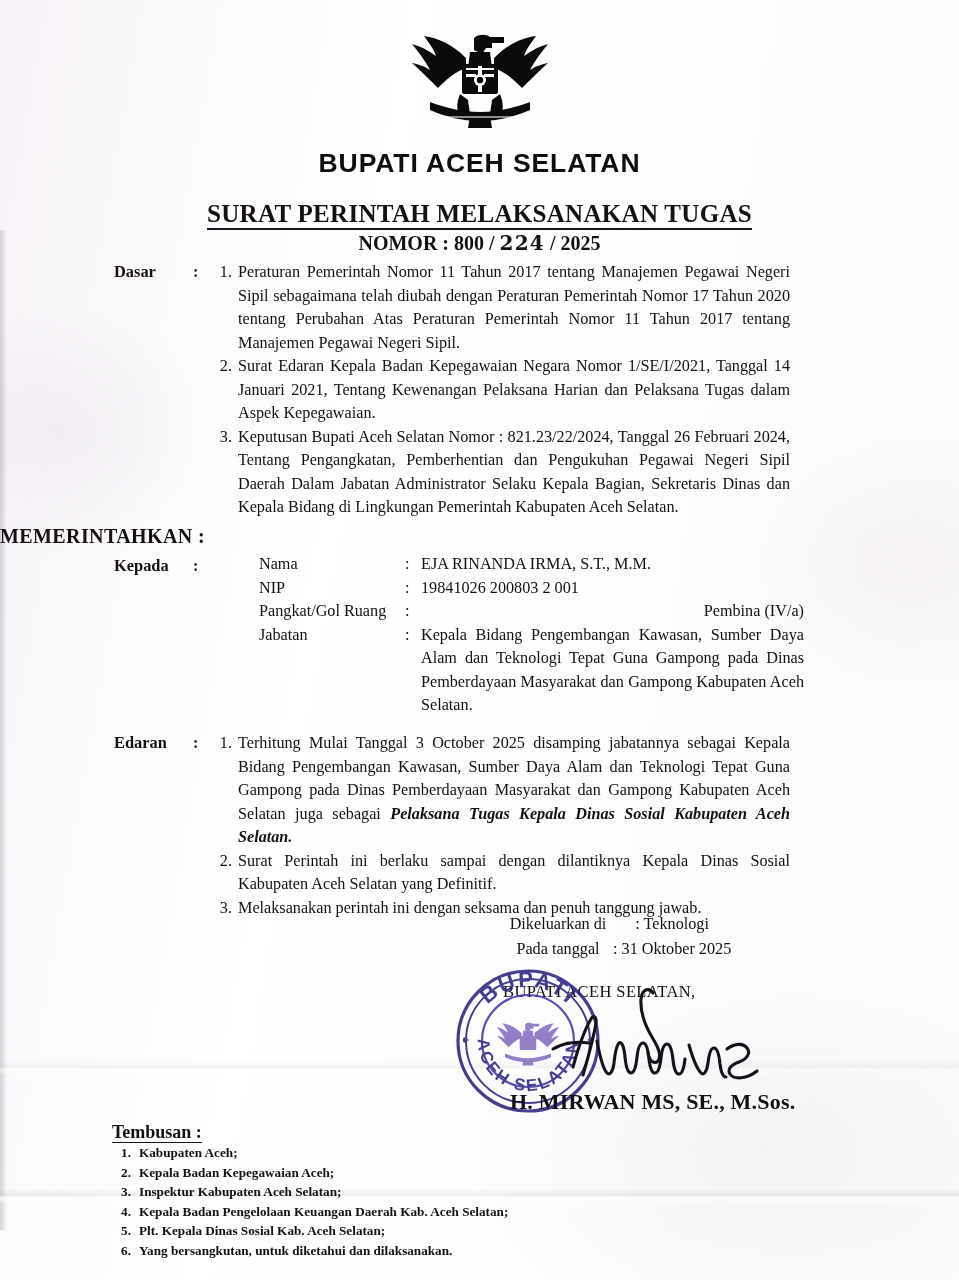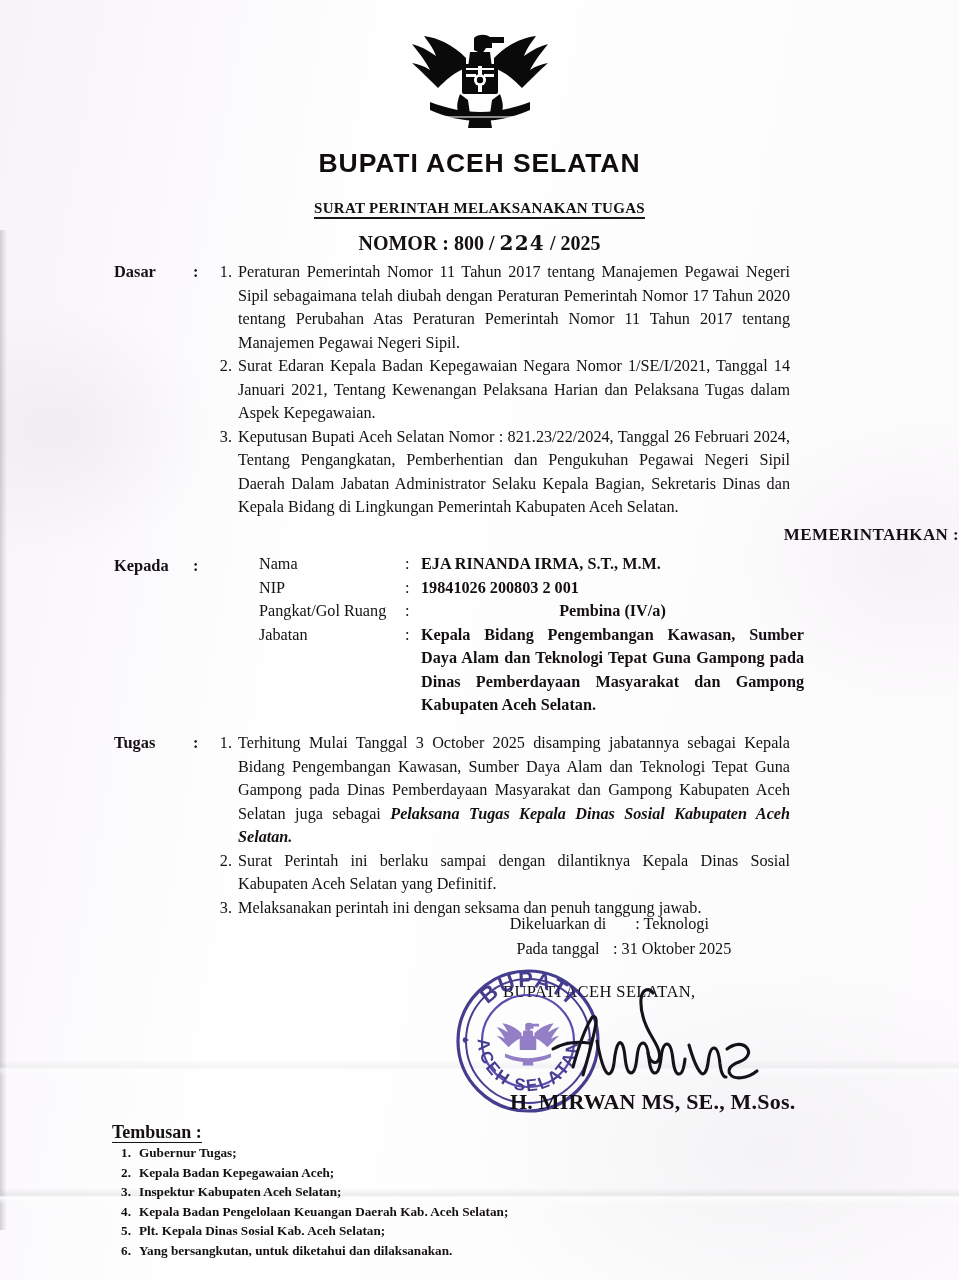--- a/index.html
+++ b/index.html
@@ -60,21 +60,21 @@
     font-weight: bold;
     font-size: 26.5px;
     letter-spacing: 0.9px;
     color: #100c10;
   }
   .title-sub {
     position: absolute;
     left: 0; right: 0; top: 200px;
     text-align: center;
     font-weight: bold;
-    font-size: 15px;
+    font-size: 25px;
     letter-spacing: 0.3px;
   }
   .title-sub span {
     border-bottom: 2px solid #1a151a;
     padding-bottom: 1px;
   }
   .title-nomor {
     position: absolute;
     left: 0; right: 0; top: 231px;
     text-align: center;
@@ -120,43 +120,43 @@
     top: 0;
     width: 24px;
     text-align: right;
     font-weight: normal;
   }
 
   
   .memerintahkan {
     position: absolute;
     left: 0; right: 0; top: 525px;
-    text-align: right;
-    font-weight: bold;
-    font-size: 17px;
+    text-align: left;
+    font-weight: bold;
+    font-size: 20px;
     letter-spacing: 0.4px;
   }
 
   
   .fields {
     position: absolute;
     left: 243px;
     top: 553px;
     width: 545px;
     font-size: 16.2px;
     line-height: 23.5px;
     margin-left: 16px;
   }
   .frow {
     display: flex;
     align-items: flex-start;
   }
   .fkey { width: 146px; flex: 0 0 146px; }
   .fcol { width: 16px; flex: 0 0 16px; }
-  .fval { flex: 1; text-align: justify; font-weight: bold; }
+  .fval { flex: 1; text-align: justify; }
 
   
   .sig {
     position: absolute;
     left: 503px;
     top: 912px;
     font-size: 16.2px;
     line-height: 25px;
     text-align: center;
   }
@@ -319,30 +319,30 @@
       <div class="fval" style="text-align:left;">EJA RINANDA IRMA, S.T., M.M.</div>
     </div>
     <div class="frow">
       <div class="fkey">NIP</div>
       <div class="fcol">:</div>
       <div class="fval" style="text-align:left;">19841026 200803 2 001</div>
     </div>
     <div class="frow">
       <div class="fkey">Pangkat/Gol Ruang</div>
       <div class="fcol">:</div>
-      <div class="fval" style="text-align:center;">Pembina (IV/a)</div>
+      <div class="fval" style="text-align:right;">Pembina (IV/a)</div>
     </div>
     <div class="frow">
       <div class="fkey">Jabatan</div>
       <div class="fcol">:</div>
       <div class="fval">Kepala Bidang Pengembangan Kawasan, Sumber Daya Alam dan Teknologi Tepat Guna Gampong pada Dinas Pemberdayaan Masyarakat dan Gampong Kabupaten Aceh Selatan.</div>
     </div>
   </div>
 
-  <div class="lbl" style="left:114px; top:733px;">Tugas</div>
+  <div class="lbl" style="left:114px; top:733px;">Edaran</div>
   <div class="colon" style="left:193px; top:733px;">:</div>
 
   <div class="block" style="left:200px; top:732px; width:590px;">
     <ol class="numlist">
       <li>
         <span class="num">1.</span><span>Terhitung Mulai Tanggal 3 October 2025 disamping jabatannya sebagai Kepala Bidang Pengembangan Kawasan, Sumber Daya Alam dan Teknologi Tepat Guna Gampong pada Dinas Pemberdayaan Masyarakat dan Gampong Kabupaten Aceh Selatan juga sebagai </span><span class="italic">Pelaksana Tugas Kepala Dinas Sosial Kabupaten Aceh Selatan.</span>
       </li>
       <li>
         <span class="num">2.</span><span>Surat Perintah ini berlaku sampai dengan dilantiknya Kepala Dinas Sosial Kabupaten Aceh Selatan yang Definitif.</span>
       </li>
@@ -407,21 +407,21 @@
   </svg>
 
   <div class="sig-name">H. MIRWAN MS, SE., M.Sos.</div>
 
   <div class="tembusan-title">
     <span>Tembusan :</span>
   </div>
   <ol class="tembusan">
     <li>
       <span class="num">1.</span>
-      <span>Gubernur Tugas;</span>
+      <span>Kabupaten Aceh;</span>
     </li>
     <li>
       <span class="num">2.</span>
       <span>Kepala Badan Kepegawaian Aceh;</span>
     </li>
     <li>
       <span class="num">3.</span>
       <span>Inspektur Kabupaten Aceh Selatan;</span>
     </li>
     <li>

